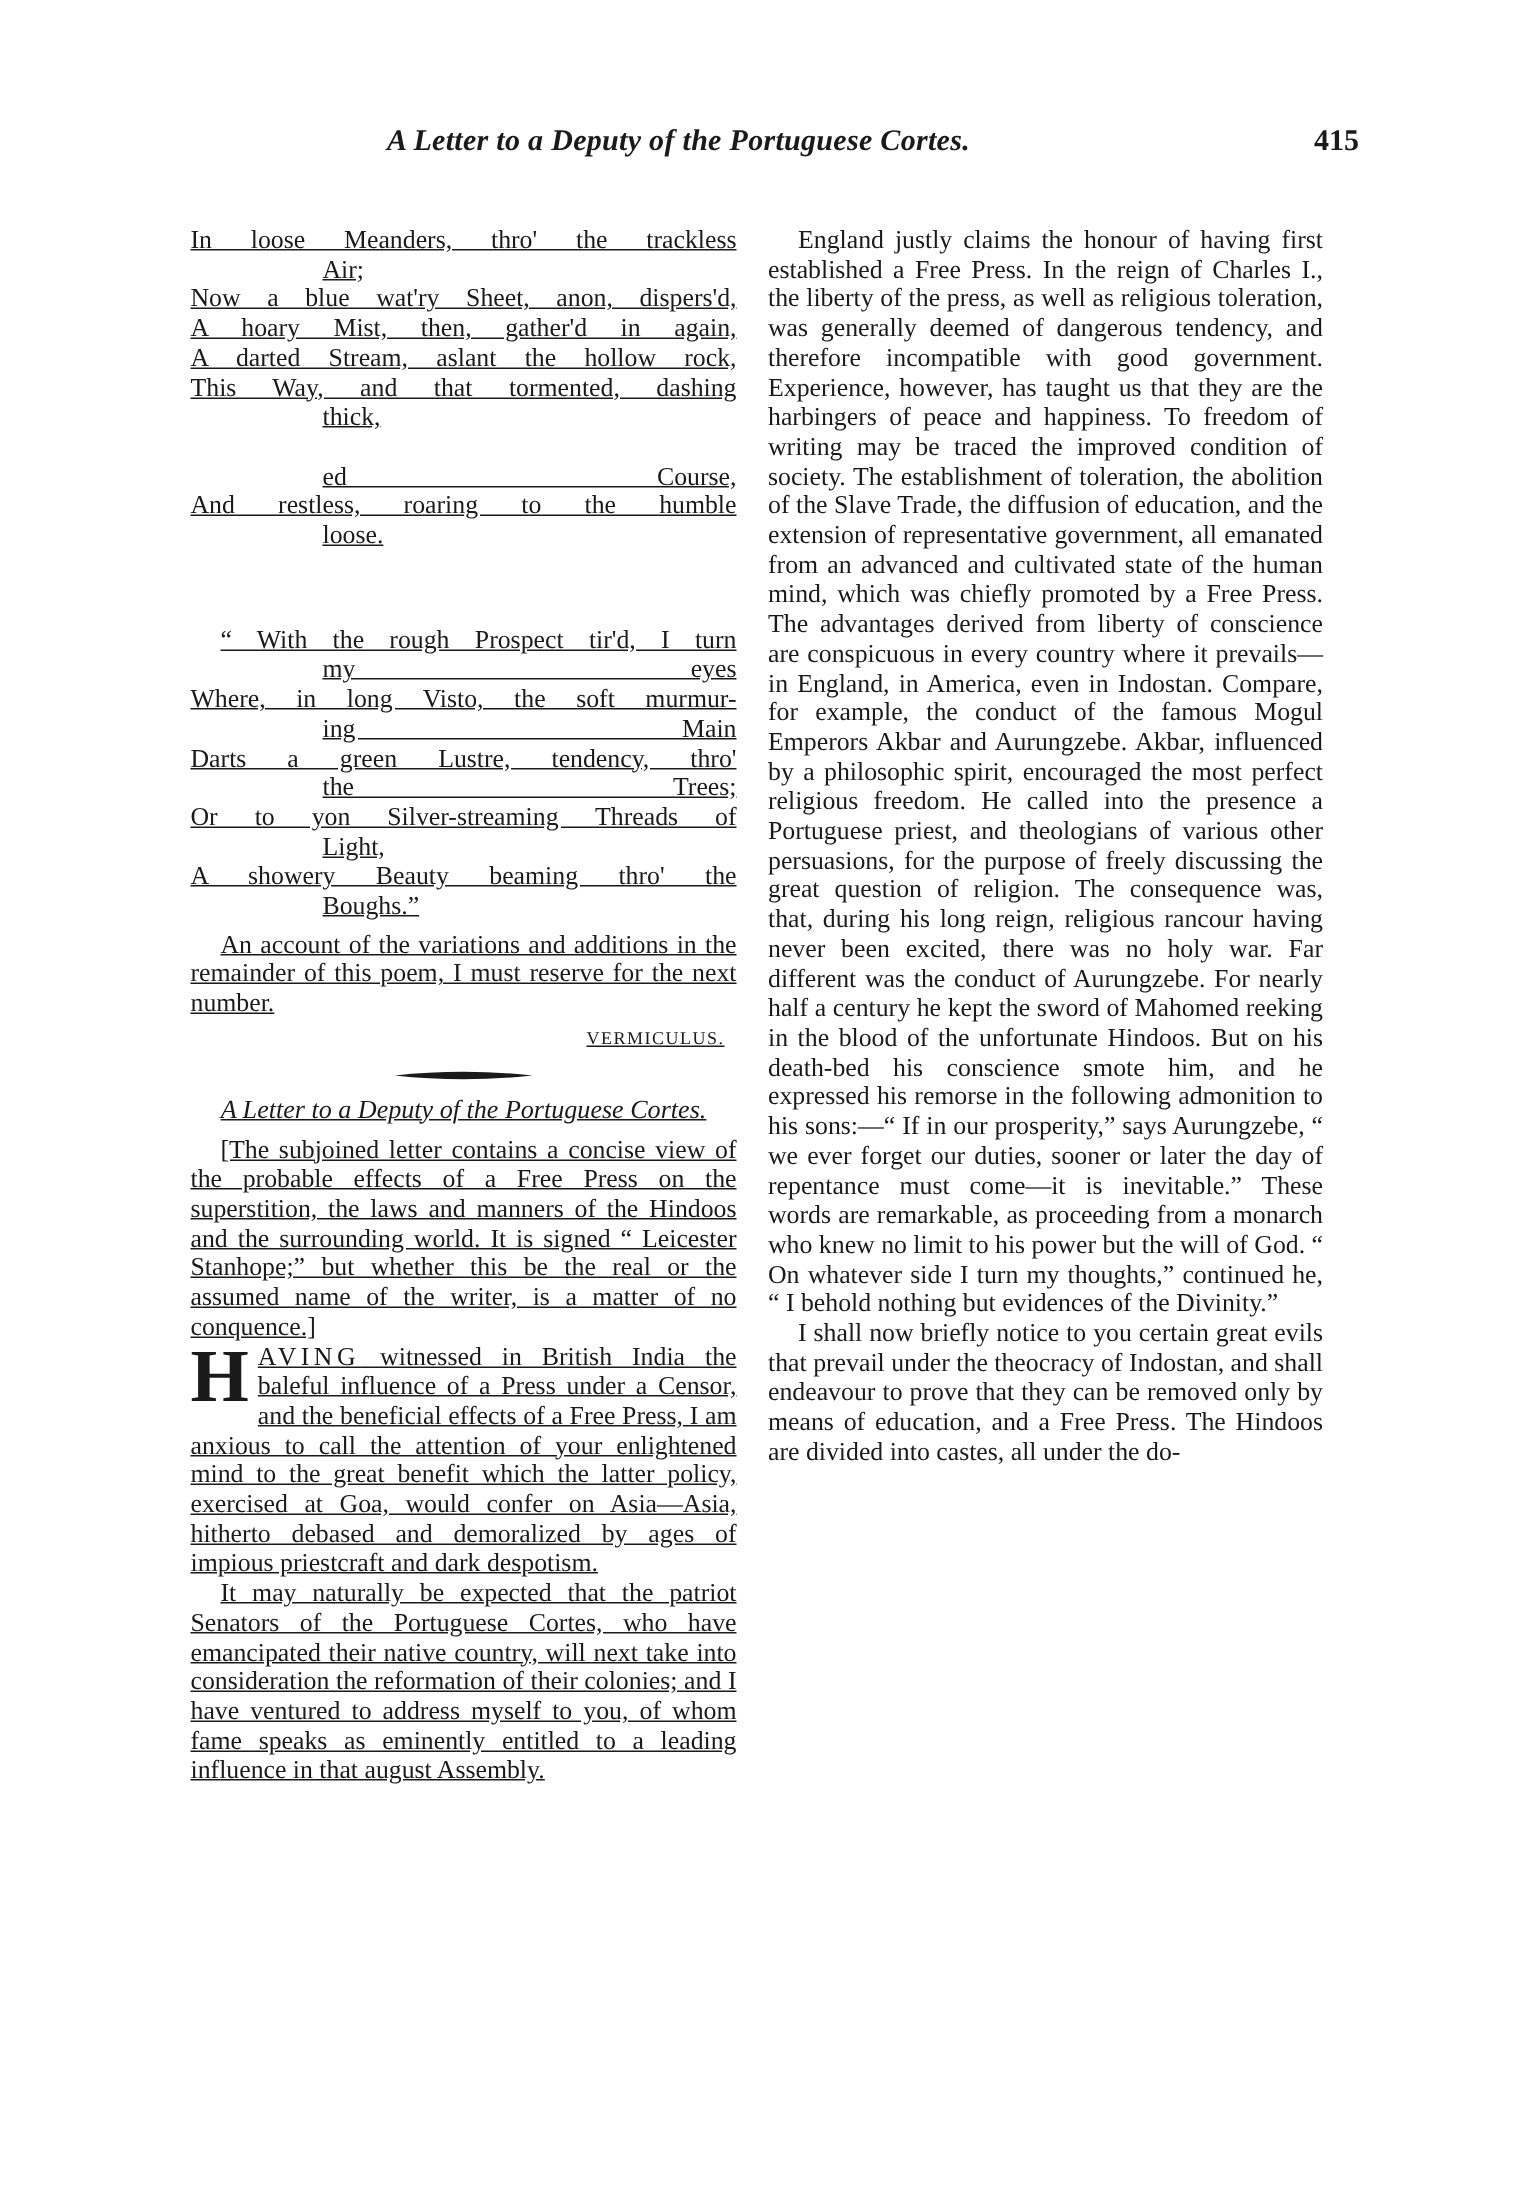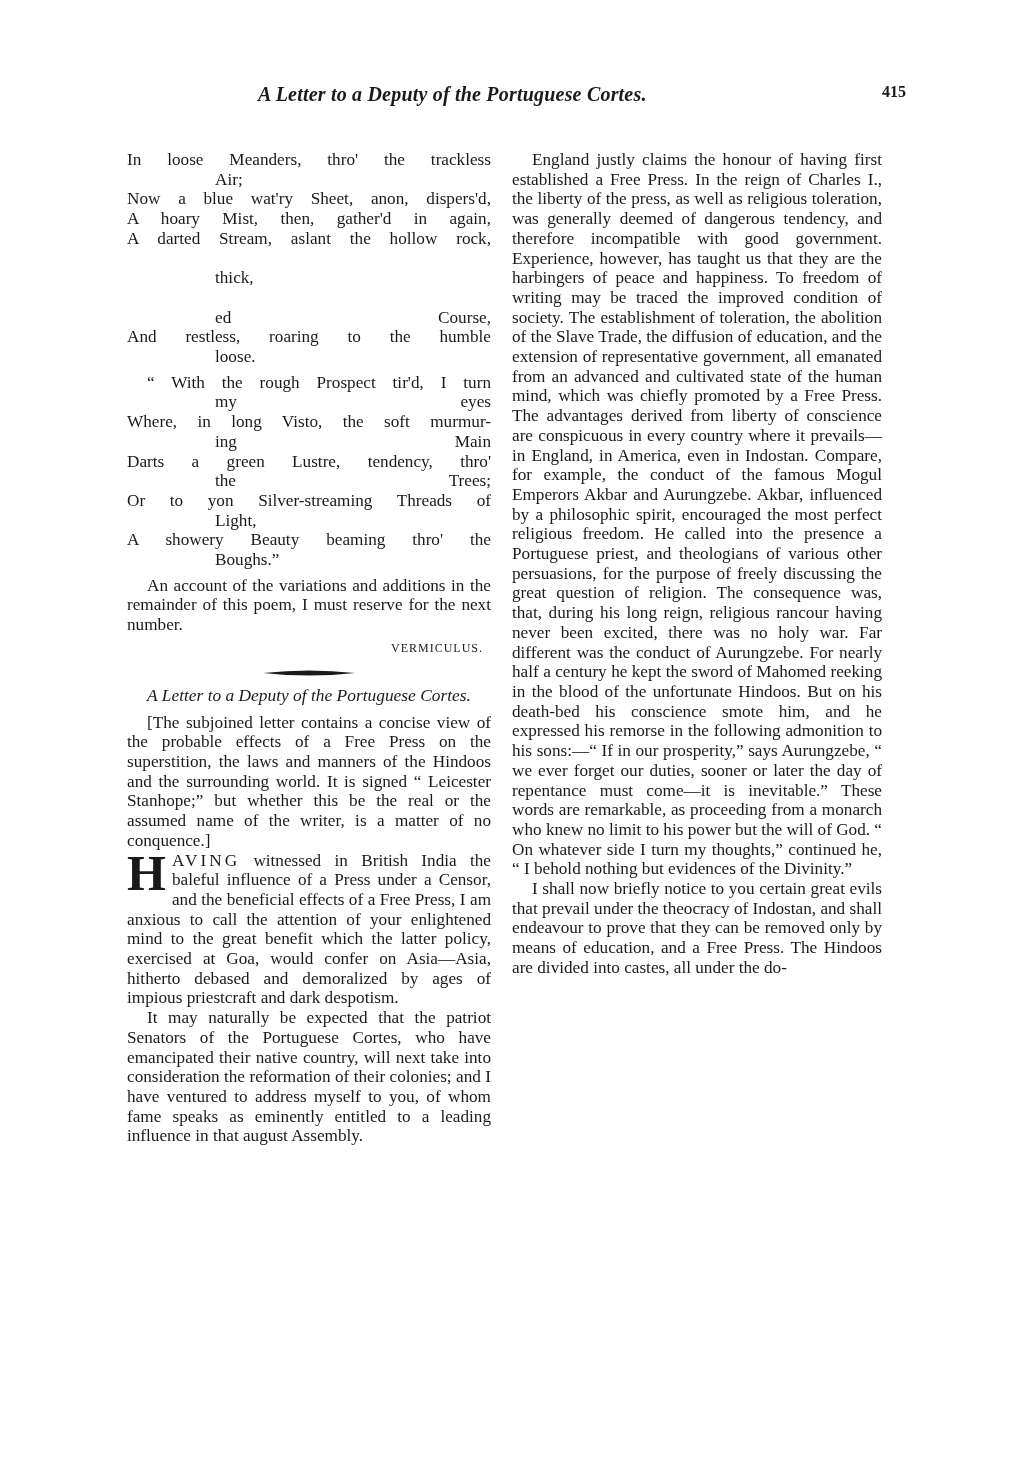--- a/index.html
+++ b/index.html
@@ -1,25 +1,25 @@
 <!DOCTYPE html>
 <html><head>
 <meta charset="utf-8">
 <style>
   html, body { margin:0; padding:0; background:#ffffff; }
   body { width:1014px; height:1462px; position:relative; overflow:hidden; color:#1a1a1a;
          font-family:"Liberation Serif","DejaVu Serif",serif; }
   .header { position:absolute; top:83px; left:258px; width:648px; height:30px; }
   .running-title { position:absolute; left:0; top:0; font-style:italic; font-weight:bold; font-size:20px; letter-spacing:0.2px; }
-  .page-number { position:absolute; right:0; top:0; font-weight:bold; font-size:16px; }
+  .page-number { position:absolute; right:0; top:0; font-weight:bold; font-size:20px; }
   .col { position:absolute; top:150px; font-size:17.2px; line-height:19.7px; }
-  .col-left { left:127px; width:364px; }
+  .col-left { left:127px; width:364px;text-decoration:underline; }
   .col-right { left:512px; width:370px; }
   .verse-line { padding-left:88px; text-indent:-88px; text-align:justify; text-align-last:justify; }
-  .verse-line.indent { padding-left:88px; text-indent:-68px; }
+  .verse-line.indent { padding-left:88px; text-indent:-68px;margin-top:44px; }
   p { margin:0; text-align:justify; }
   .para { text-indent:20px; }
   .gap { height:6px; }
   .signature { text-align:right; padding-right:8px; letter-spacing:1px; font-size:12px; margin-top:4px; }
   .ornament { display:flex; justify-content:center; margin:10px 0 8px 0; }
   .ornament svg { display:block; }
   .article-title { font-style:italic; text-align:center; font-size:17.4px; line-height:20px; padding:0 4px; }
   .intro { margin-top:8px; }
   .dateline { position:relative; height:40px; margin-top:10px; }
   .dateline .city { position:absolute; left:218px; top:0; font-style:italic; }
@@ -37,21 +37,21 @@
   <span class="running-title">A Letter to a Deputy of the Portuguese Cortes.</span>
   <span class="page-number">415</span>
 </div>
 
 <div class="col col-left">
   <div>
     <div class="verse-line"><span>In loose Meanders, thro' the trackless</span><br><span>Air;</span></div>
     <div class="verse-line"><span>Now a blue wat'ry Sheet, anon, dispers'd,</span></div>
     <div class="verse-line"><span>A hoary Mist, then, gather'd in again,</span></div>
     <div class="verse-line"><span>A darted Stream, aslant the hollow rock,</span></div>
-    <div class="verse-line"><br><span>thick,</span></div>
+    <div class="verse-line"><span>This Way, and that tormented, dashing</span><br><span>thick,</span></div>
     <div class="verse-line"><br><span>ed Course,</span></div>
     <div class="verse-line"><span>And restless, roaring to the humble</span><br><span>loose.</span></div>
   </div>
   <div class="gap"></div>
   <div>
     <div class="verse-line indent"><span>“ With the rough Prospect tir'd, I turn</span><br><span>my eyes</span></div>
     <div class="verse-line"><span>Where, in long Visto, the soft murmur-</span><br><span>ing Main</span></div>
     <div class="verse-line"><span>Darts a green Lustre, tendency, thro'</span><br><span>the Trees;</span></div>
     <div class="verse-line"><span>Or to yon Silver-streaming Threads of</span><br><span>Light,</span></div>
     <div class="verse-line"><span>A showery Beauty beaming thro' the</span><br><span>Boughs.”</span></div>

